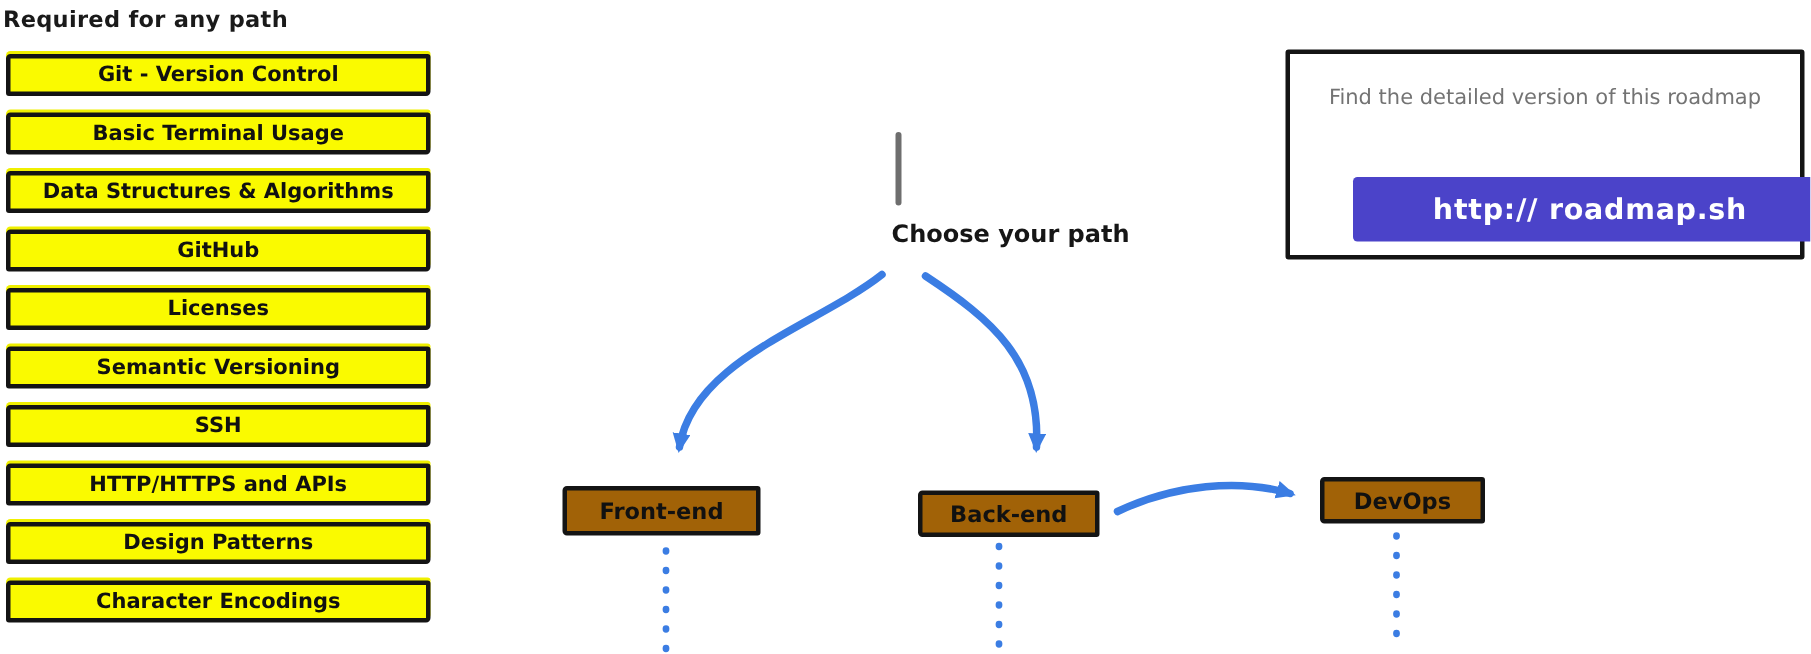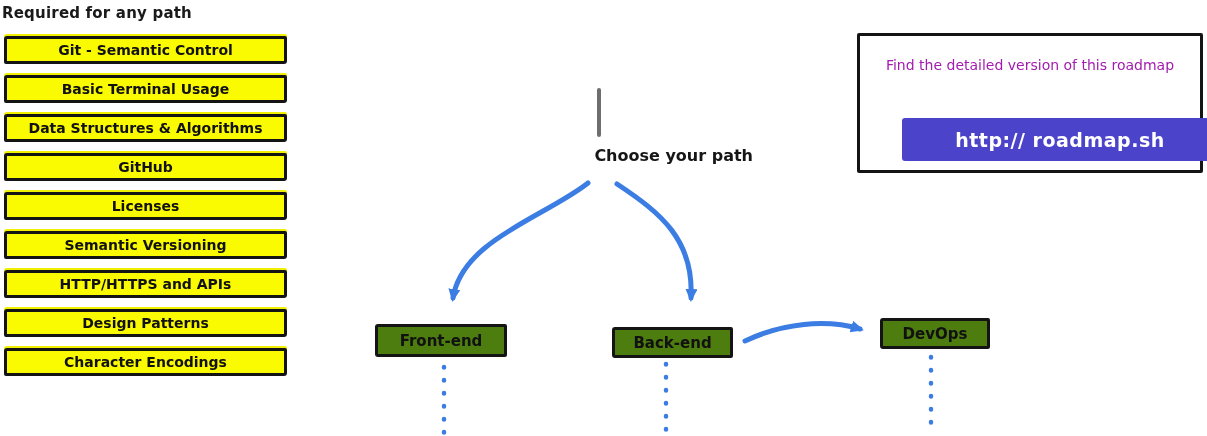--- a/index.html
+++ b/index.html
@@ -79,21 +79,21 @@
   .connector-layer {
     position: absolute;
     left: 0; top: 0;
     width: 1207px; height: 436px;
     pointer-events: none;
   }
 
   
   .path-node {
     position: absolute;
-    background: #4d7c0f;
+    background: #a16207;
     border: 3px solid #141414;
     border-radius: 3px 2px 2px 3px;
     display: flex;
     align-items: center;
     justify-content: center;
     font-size: 15px;
     font-weight: bold;
     color: #111;
     cursor: pointer;
   }
@@ -108,21 +108,21 @@
     width: 346px; height: 140px;
     background: #ffffff;
     border: 3px solid #141414;
     border-radius: 2px;
   }
   .info-line {
     position: absolute;
     left: 0; width: 100%;
     text-align: center;
     font-size: 14px;
-    color: #a21caf;
+    color: #737373;
     white-space: nowrap;
   }
   .info-line-1 { top: 21px; }
   .info-line-2 { top: 48px; }
   .info-link-button {
     position: absolute;
     left: 14px; top: 82px;
     width: 316px; height: 43px;
     background: #4B43C9;
     border-radius: 3px;
@@ -137,26 +137,27 @@
     margin-left: 28px;
   }
 </style>
 </head>
 <body>
 
 <div class="canvas">
 
   <div class="req-heading">Required for any path</div>
   <div class="req-list">
-    <div class="topic">Git - Semantic Control</div>
+    <div class="topic">Git - Version Control</div>
     <div class="topic">Basic Terminal Usage</div>
     <div class="topic">Data Structures &amp; Algorithms</div>
     <div class="topic">GitHub</div>
     <div class="topic">Licenses</div>
     <div class="topic">Semantic Versioning</div>
+    <div class="topic">SSH</div>
     <div class="topic">HTTP/HTTPS and APIs</div>
     <div class="topic">Design Patterns</div>
     <div class="topic">Character Encodings</div>
   </div>
 
   <div class="title-stem"></div>
   <div class="choose-label">Choose your path</div>
 
   <svg class="connector-layer" viewBox="0 0 1207 436" xmlns="http://www.w3.org/2000/svg" aria-hidden="true">
     <defs>

